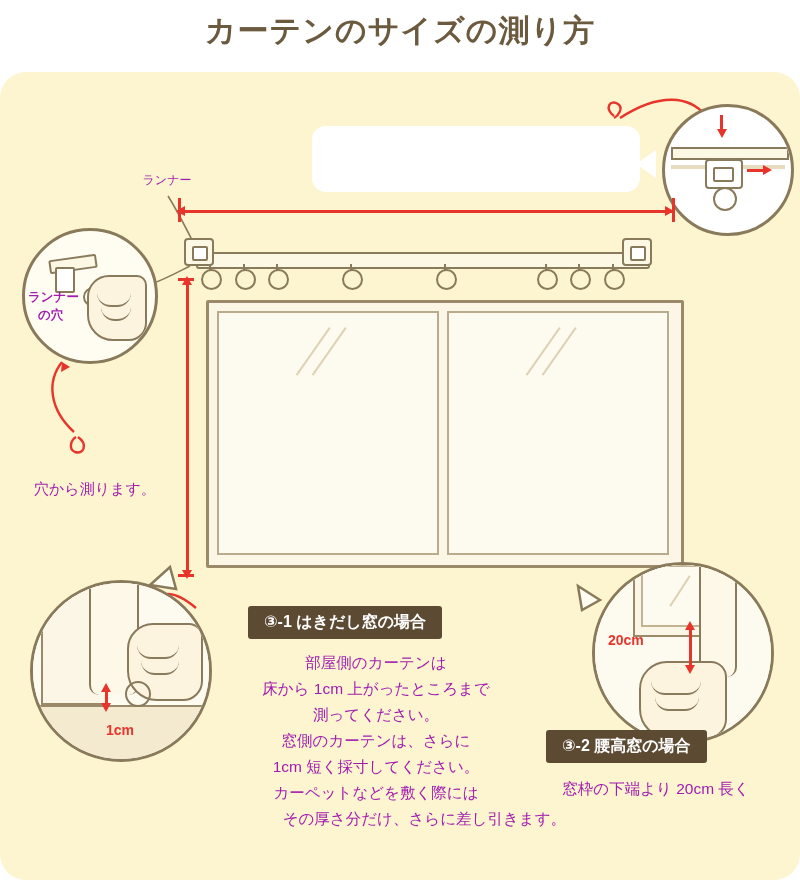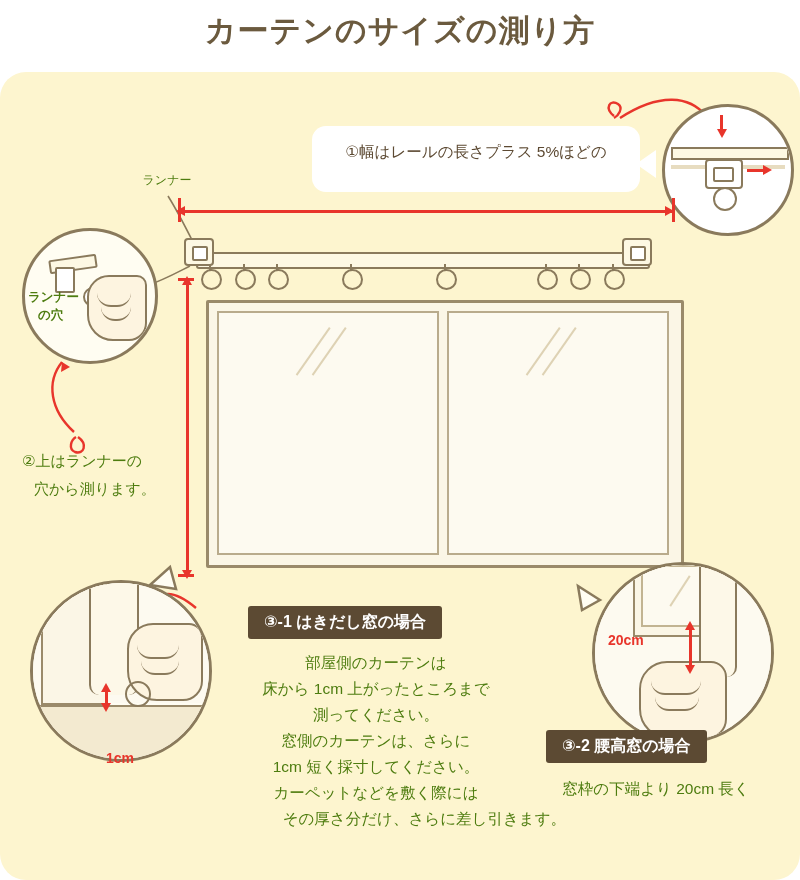--- a/index.html
+++ b/index.html
@@ -21,21 +21,21 @@
   }
 
   
   .panel{
     position:absolute;left:0;top:72px;width:800px;height:808px;
     background:#fdf5cf;
     border-radius:26px;
   }
 
   
-  .txt{position:absolute;color:#4d7c0f;line-height:1.45;}
+  .txt{position:absolute;color:#a21caf;line-height:1.45;}
   .small{font-size:11px;}
   .note{font-size:15px;}
   .body{font-size:15.5px;}
 
   
   .rail-bar{
     position:absolute;left:196px;top:252px;width:450px;height:13px;
     background:#fdf8e3;border:2px solid #8a7a5c;border-radius:3px;
   }
   .rail-bracket{
@@ -137,21 +137,20 @@
 
     <path d="M146,286 C164,280 178,272 190,266" stroke="#8a7a5c" stroke-width="1.6" fill="none"></path>
 
     <path d="M150,585 l20,-18 l6,22 z" fill="#fffdf2" stroke="#8a7a5c" stroke-width="2.5"></path>
 
     <path d="M600,600 l-22,-14 l4,24 z" fill="#fffdf2" stroke="#8a7a5c" stroke-width="2.5"></path>
   </svg>
 
   <div class="bubble" style="left:312px;top:126px;width:328px;height:66px;"></div>
   <div class="bubble-tail" style="left:636px;top:150px;"></div>
-  <div class="bubble-txt" style="left:312px;top:140px;width:328px;">①幅はレールの長さプラス 5%ほどの</div>
 
   <div class="circle white" style="left:662px;top:104px;width:126px;height:126px;">
 
     <div style="position:absolute;left:6px;top:40px;width:114px;height:9px;background:#fdf8e3;border:2px solid #8a7a5c;"></div>
     <div style="position:absolute;left:6px;top:58px;width:114px;height:4px;background:#e7dcc0;"></div>
 
     <div style="position:absolute;left:40px;top:52px;width:34px;height:26px;background:#fff;border:2.4px solid #8a7a5c;border-radius:4px;"></div>
     <div style="position:absolute;left:48px;top:60px;width:17px;height:11px;border:2px solid #8a7a5c;border-radius:2px;"></div>
 
     <div style="position:absolute;left:48px;top:80px;width:20px;height:20px;border:2.4px solid #8a7a5c;border-radius:50%;"></div>
@@ -219,21 +218,20 @@
 
     <div style="position:absolute;left:58px;top:56px;width:16px;height:16px;border:2.4px solid #8a7a5c;border-radius:50%;background:#fff;"></div>
 
     <div style="position:absolute;left:62px;top:44px;width:56px;height:62px;background:#fdf4e0;border:2.4px solid #8a7a5c;border-radius:22px 10px 18px 26px;"></div>
     <div style="position:absolute;left:72px;top:62px;width:34px;height:12px;border-bottom:2.2px solid #8a7a5c;border-radius:0 0 14px 14px;"></div>
     <div style="position:absolute;left:76px;top:76px;width:30px;height:12px;border-bottom:2.2px solid #8a7a5c;border-radius:0 0 14px 14px;"></div>
   </div>
   <div class="txt" style="left:28px;top:288px;font-size:12.5px;font-weight:bold;">ランナー</div>
   <div class="txt" style="left:38px;top:306px;font-size:12.5px;font-weight:bold;">の穴</div>
 
-  <div class="txt note" style="left:22px;top:450px;width:180px;">②上はランナーの</div>
   <div class="txt note" style="left:34px;top:478px;width:180px;">穴から測ります。</div>
 
   <div class="circle" style="left:30px;top:580px;width:176px;height:176px;">
 
     <div style="position:absolute;left:0;top:0;width:176px;height:120px;background:#fdfaf0;"></div>
     <div style="position:absolute;left:8px;top:0;width:62px;height:118px;border:2.4px solid #9a8a6a;background:#fbf6e6;"></div>
 
     <div style="position:absolute;left:0;top:122px;width:176px;height:54px;background:#f3ead0;border-top:2.4px solid #9a8a6a;"></div>
 
     <div style="position:absolute;left:56px;top:0;width:46px;height:112px;background:#fdf8e8;border-left:2.4px solid #8a7a5c;border-right:2.4px solid #8a7a5c;border-radius:0 0 10px 10px;"></div>
@@ -241,21 +239,21 @@
     <div style="position:absolute;left:94px;top:40px;width:72px;height:74px;background:#fdf4e0;border:2.4px solid #8a7a5c;border-radius:26px 14px 20px 30px;"></div>
     <div style="position:absolute;left:104px;top:62px;width:42px;height:12px;border-bottom:2.2px solid #8a7a5c;border-radius:0 0 14px 14px;"></div>
     <div style="position:absolute;left:108px;top:78px;width:38px;height:12px;border-bottom:2.2px solid #8a7a5c;border-radius:0 0 14px 14px;"></div>
 
     <div style="position:absolute;left:92px;top:98px;width:22px;height:22px;border:2.4px solid #8a7a5c;border-radius:50%;"></div>
 
     <div class="redline arrow-v" style="left:72px;top:106px;height:18px;"></div>
     <div class="arw arw-u" style="left:68px;top:100px;"></div>
     <div class="arw arw-d" style="left:68px;top:120px;"></div>
   </div>
-  <div style="position:absolute;left:106px;top:750px;color:#e8352b;font-size:14px;font-weight:bold;">1cm</div>
+  <div style="position:absolute;left:106px;top:722px;color:#e8352b;font-size:14px;font-weight:bold;">1cm</div>
 
   <div class="chip" style="left:248px;top:606px;">③-1 はきだし窓の場合</div>
   <div class="txt body" style="left:216px;top:652px;width:320px;text-align:center;">部屋側のカーテンは</div>
   <div class="txt body" style="left:196px;top:678px;width:360px;text-align:center;">床から 1cm 上がったところまで</div>
   <div class="txt body" style="left:206px;top:730px;width:340px;text-align:center;">窓側のカーテンは、さらに</div>
   <div class="txt body" style="left:216px;top:704px;width:320px;text-align:center;">測ってください。</div>
   <div class="txt body" style="left:206px;top:756px;width:340px;text-align:center;">1cm 短く採寸してください。</div>
   <div class="txt body" style="left:206px;top:782px;width:340px;text-align:center;">カーペットなどを敷く際には</div>
   <div class="txt body" style="left:186px;top:808px;width:380px;text-align:right;">その厚さ分だけ、さらに差し引きます。</div>
 

